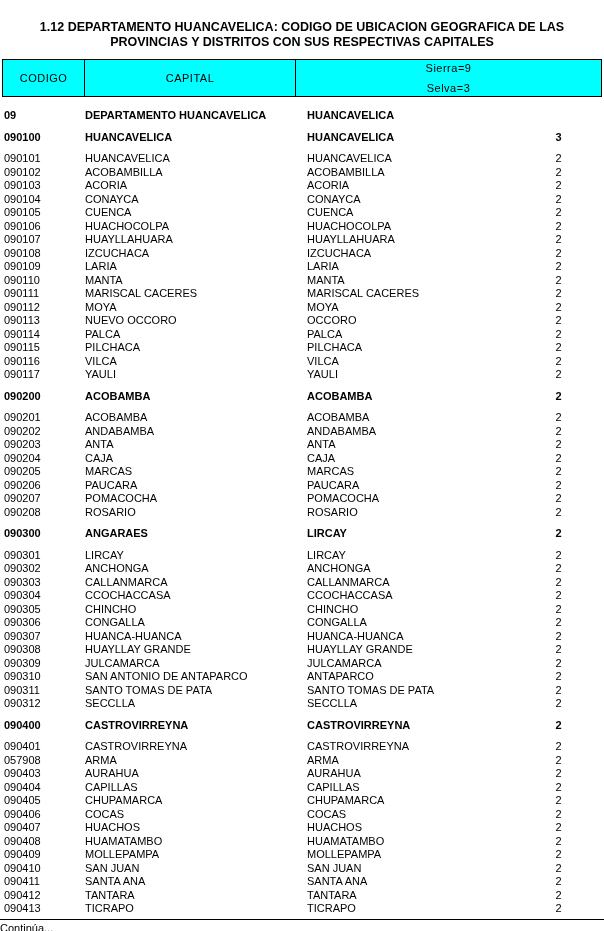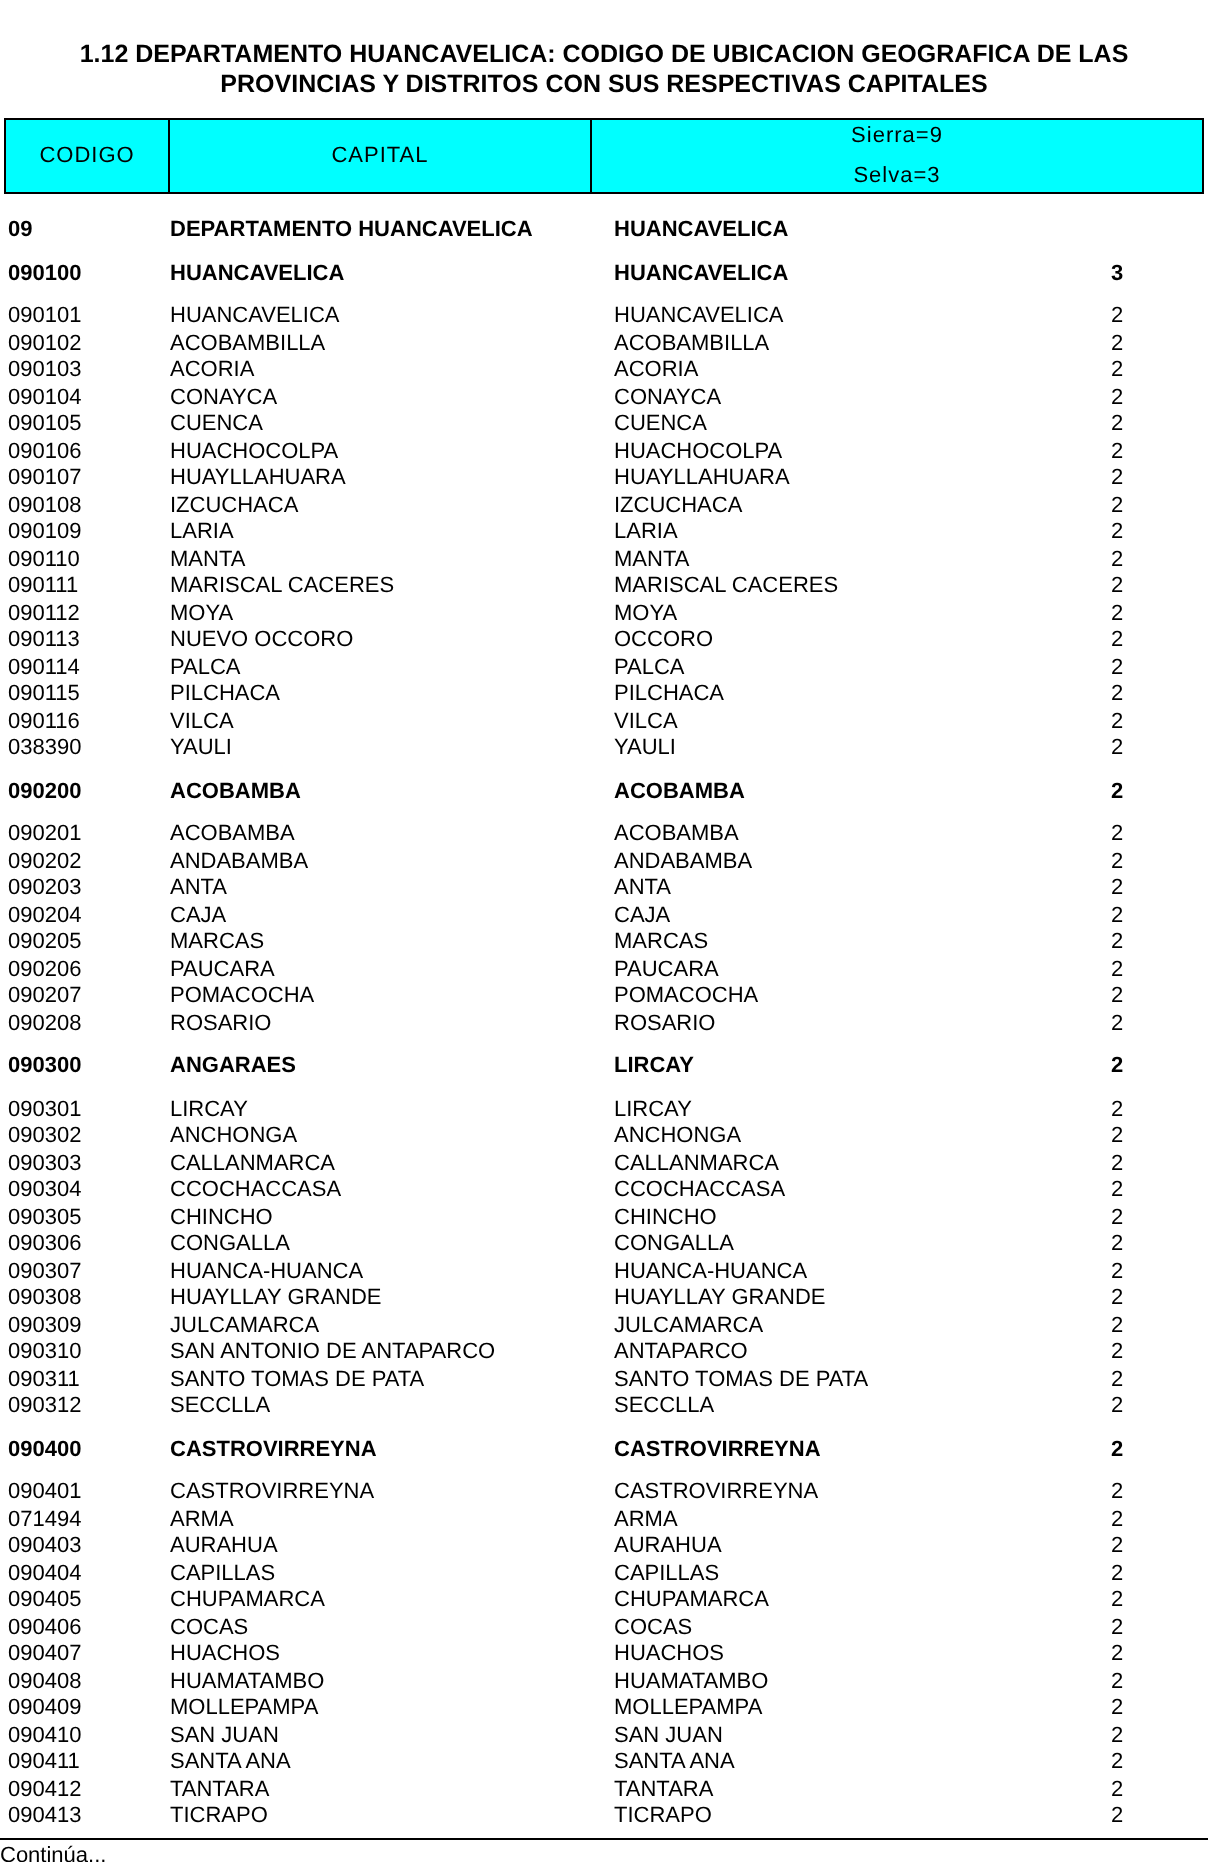--- a/index.html
+++ b/index.html
@@ -201,21 +201,21 @@
     <span class="c3">PILCHACA</span>
     <span class="c4">2</span>
   </div>
       <div class="row">
     <span class="c1">090116</span>
     <span class="c2">VILCA</span>
     <span class="c3">VILCA</span>
     <span class="c4">2</span>
   </div>
       <div class="row">
-    <span class="c1">038390</span>
+    <span class="c1">090117</span>
     <span class="c2">YAULI</span>
     <span class="c3">YAULI</span>
     <span class="c4">2</span>
   </div>
       <div class="row bold province-row">
     <span class="c1">090200</span>
     <span class="c2">ACOBAMBA</span>
     <span class="c3">ACOBAMBA</span>
     <span class="c4">2</span>
   </div>
@@ -351,21 +351,21 @@
     <span class="c3">CASTROVIRREYNA</span>
     <span class="c4">2</span>
   </div>
       <div class="row">
     <span class="c1">090401</span>
     <span class="c2">CASTROVIRREYNA</span>
     <span class="c3">CASTROVIRREYNA</span>
     <span class="c4">2</span>
   </div>
       <div class="row">
-    <span class="c1">071494</span>
+    <span class="c1">057908</span>
     <span class="c2">ARMA</span>
     <span class="c3">ARMA</span>
     <span class="c4">2</span>
   </div>
       <div class="row">
     <span class="c1">090403</span>
     <span class="c2">AURAHUA</span>
     <span class="c3">AURAHUA</span>
     <span class="c4">2</span>
   </div>

